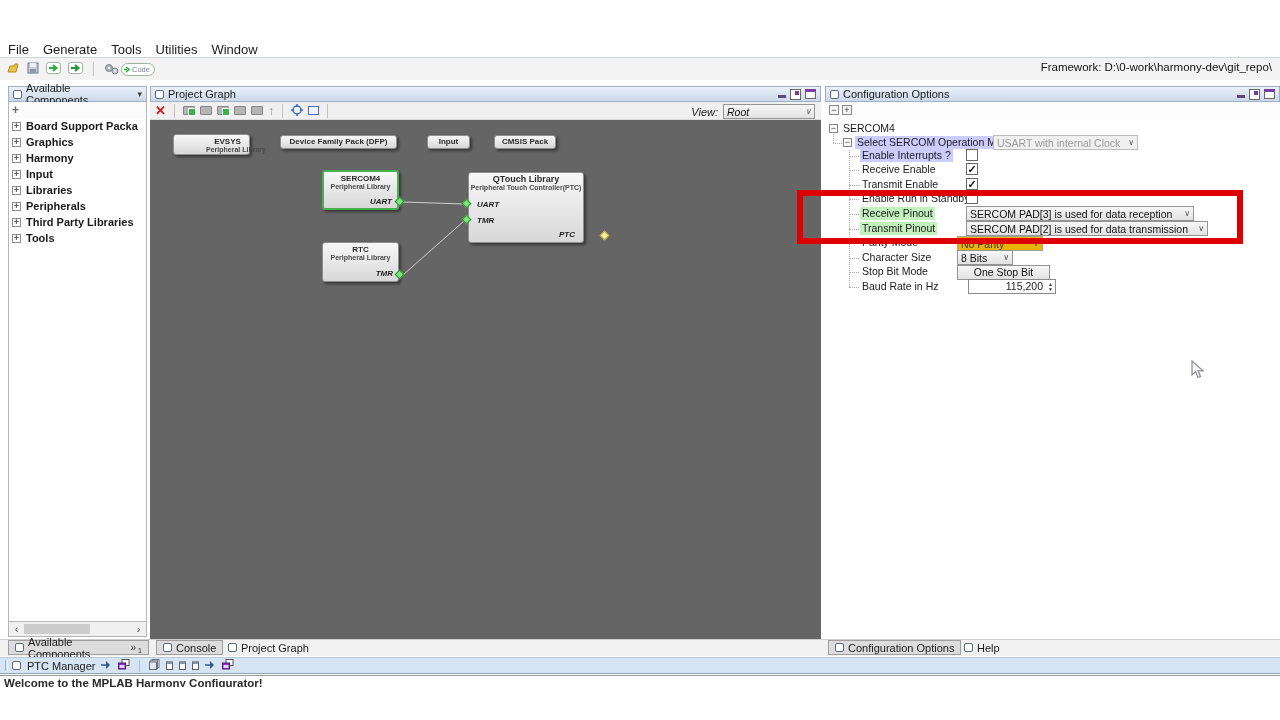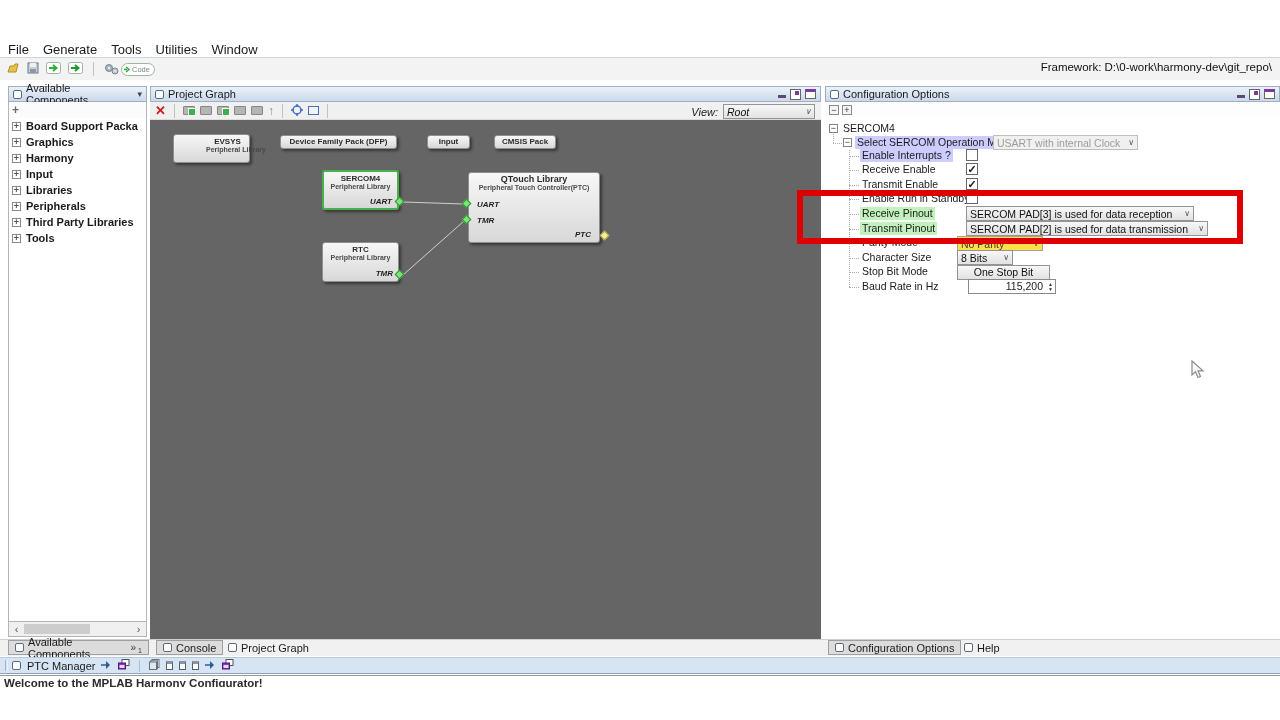--- a/index.html
+++ b/index.html
@@ -71,21 +71,21 @@
   .tgl{position:absolute;width:9px;height:9px;border:1px solid #848484;background:#fff;color:#333;font-size:9px;line-height:7px;text-align:center;box-sizing:border-box;}
   .cfg-lbl{position:absolute;font-size:10.5px;line-height:13px;padding:0 2px;white-space:nowrap;}
   .hl-lav{background:#ccccfe;}
   .hl-grn{background:#c2f1bd;}
   .vline{position:absolute;border-left:1px dotted #ababab;width:0;}
   .hstub{position:absolute;border-top:1px dotted #ababab;height:0;}
   .checkbox{position:absolute;width:12px;height:12px;border:1px solid #666;background:#fff;font-size:11px;line-height:11px;text-align:center;color:#222;font-weight:bold;box-sizing:border-box;}
   .sel{position:absolute;height:15px;background:linear-gradient(#f7f7f7,#e2e2e2);border:1px solid #949494;display:flex;align-items:center;font-size:10.5px;color:#111;padding:0 3px;box-sizing:border-box;white-space:nowrap;}
   .sel .arr{margin-left:auto;font-size:8px;color:#555;padding-left:3px;}
   .sel.disabled{color:#9c9c9c;background:#f0f0f0;border-color:#bdbdbd;}
-  .sel.gray{background:#fde047;border-color:#a3a3a3;color:#3c3c3c;}
+  .sel.gray{background:#eab308;border-color:#a3a3a3;color:#3c3c3c;}
   .spin{position:absolute;height:15px;border:1px solid #8a8a8a;background:#fff;display:flex;align-items:stretch;box-sizing:border-box;}
   .spin-val{flex:1;font-size:10.5px;text-align:right;line-height:13px;padding-right:3px;}
   .spin-btns{width:9px;display:flex;flex-direction:column;justify-content:center;}
   .spin-btns span{font-size:5px;line-height:5px;text-align:center;color:#333;}
 
   .redbox{left:797px;top:190px;width:446px;height:54px;border:6px solid #de0000;box-sizing:border-box;z-index:50;pointer-events:none;}
 
   
   .ptc-bar{left:0;top:657px;width:1280px;height:17px;background:#d6e4f3;border-top:1px solid #b7c9dc;border-bottom:1px solid #8fa4ba;display:flex;align-items:center;gap:6px;padding-left:5px;box-sizing:border-box;font-size:11px;}
   .grip{width:1px;height:11px;background:#9fb3c8;box-shadow:2px 0 0 #e8f1fa;}
@@ -236,41 +236,41 @@
     </span>
   </span>
 </div>
 
 <div class="abs canvas">
   <svg width="671" height="519" style="position:absolute;left:0;top:0;">
     <line x1="253" y1="82" x2="314" y2="84" stroke="#cfcfcf" stroke-width="1"></line>
     <line x1="253" y1="155" x2="314" y2="101" stroke="#cfcfcf" stroke-width="1"></line>
   </svg>
 
-  <div class="node" style="left:23px;top:14px;width:77px;height:29px;padding-left:32px;">
+  <div class="node" style="left:23px;top:14px;width:77px;height:21px;padding-left:32px;">
     <div class="node-title">EVSYS</div>
     <div class="node-sub">Peripheral Library</div>
   </div>
   <div class="node small" style="left:130px;top:15px;width:117px;height:14px;">
     <div class="node-title">Device Family Pack (DFP)</div>
   </div>
   <div class="node small" style="left:277px;top:15px;width:43px;height:14px;">
     <div class="node-title">Input</div>
   </div>
   <div class="node small" style="left:344px;top:15px;width:62px;height:14px;">
     <div class="node-title">CMSIS Pack</div>
   </div>
 
   <div class="node selected" style="left:172px;top:50px;width:77px;height:40px;">
     <div class="node-title">SERCOM4</div>
     <div class="node-sub">Peripheral Library</div>
     <span class="port" style="right:5px;top:25px;">UART</span>
   </div>
 
-  <div class="node" style="left:318px;top:52px;width:132px;height:71px;">
+  <div class="node" style="left:318px;top:52px;width:116px;height:71px;">
     <div class="node-title" style="font-size:9px;">QTouch Library</div>
     <div class="node-sub">Peripheral Touch Controller(PTC)</div>
     <span class="port" style="left:8px;top:27px;">UART</span>
     <span class="port" style="left:8px;top:43px;">TMR</span>
     <span class="port" style="right:8px;top:57px;">PTC</span>
   </div>
 
   <div class="node" style="left:172px;top:122px;width:77px;height:40px;">
     <div class="node-title">RTC</div>
     <div class="node-sub">Peripheral Library</div>

